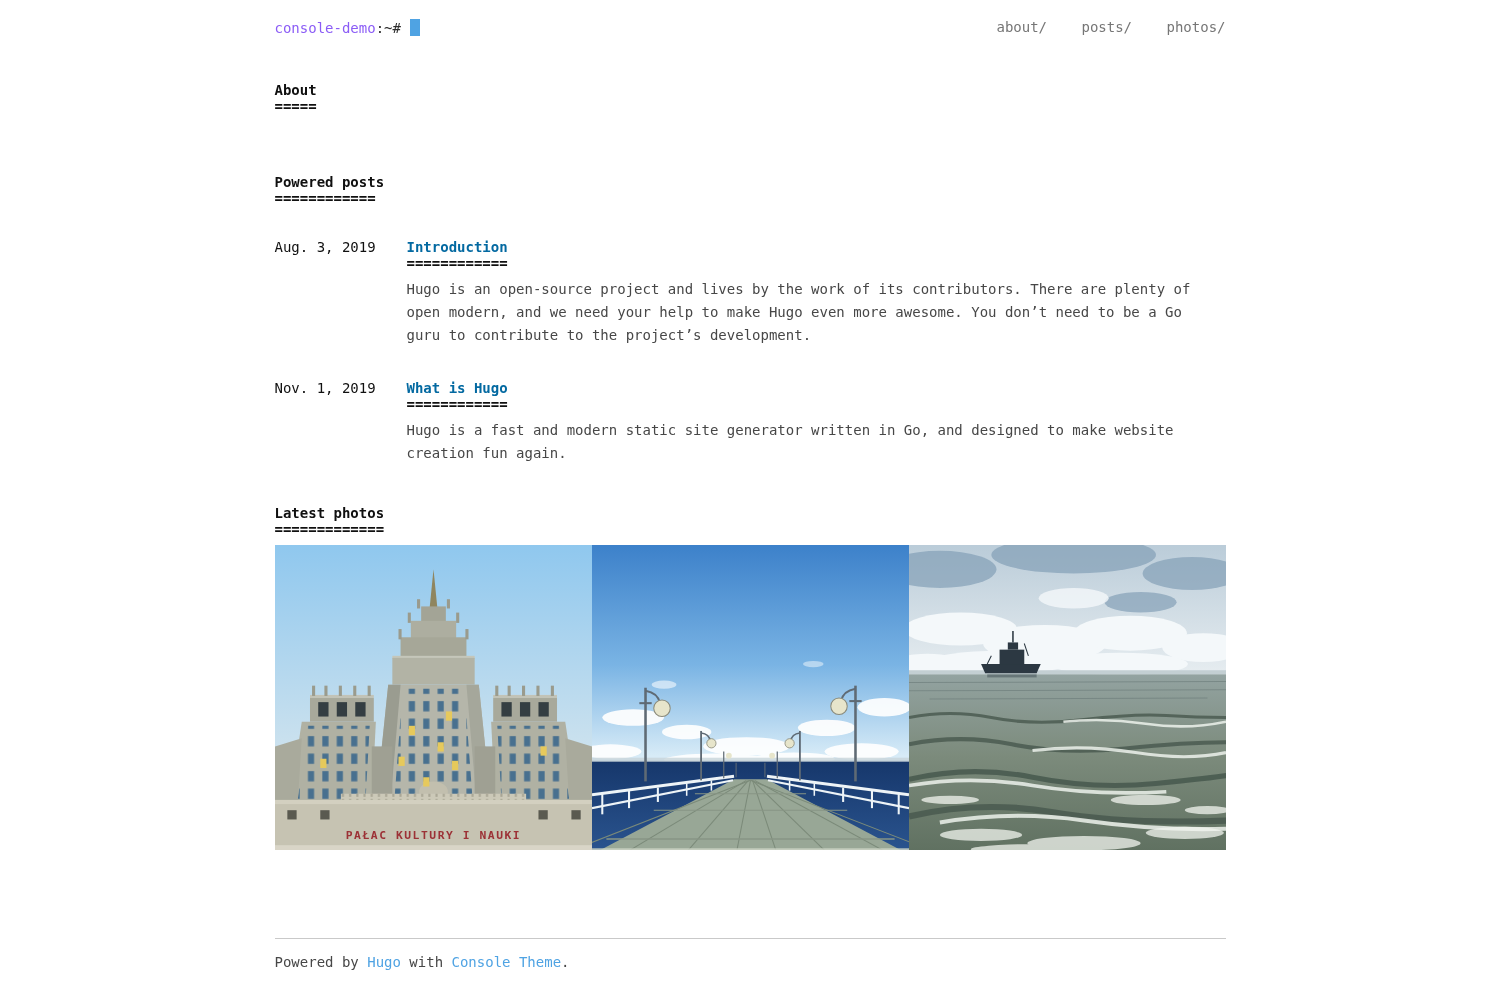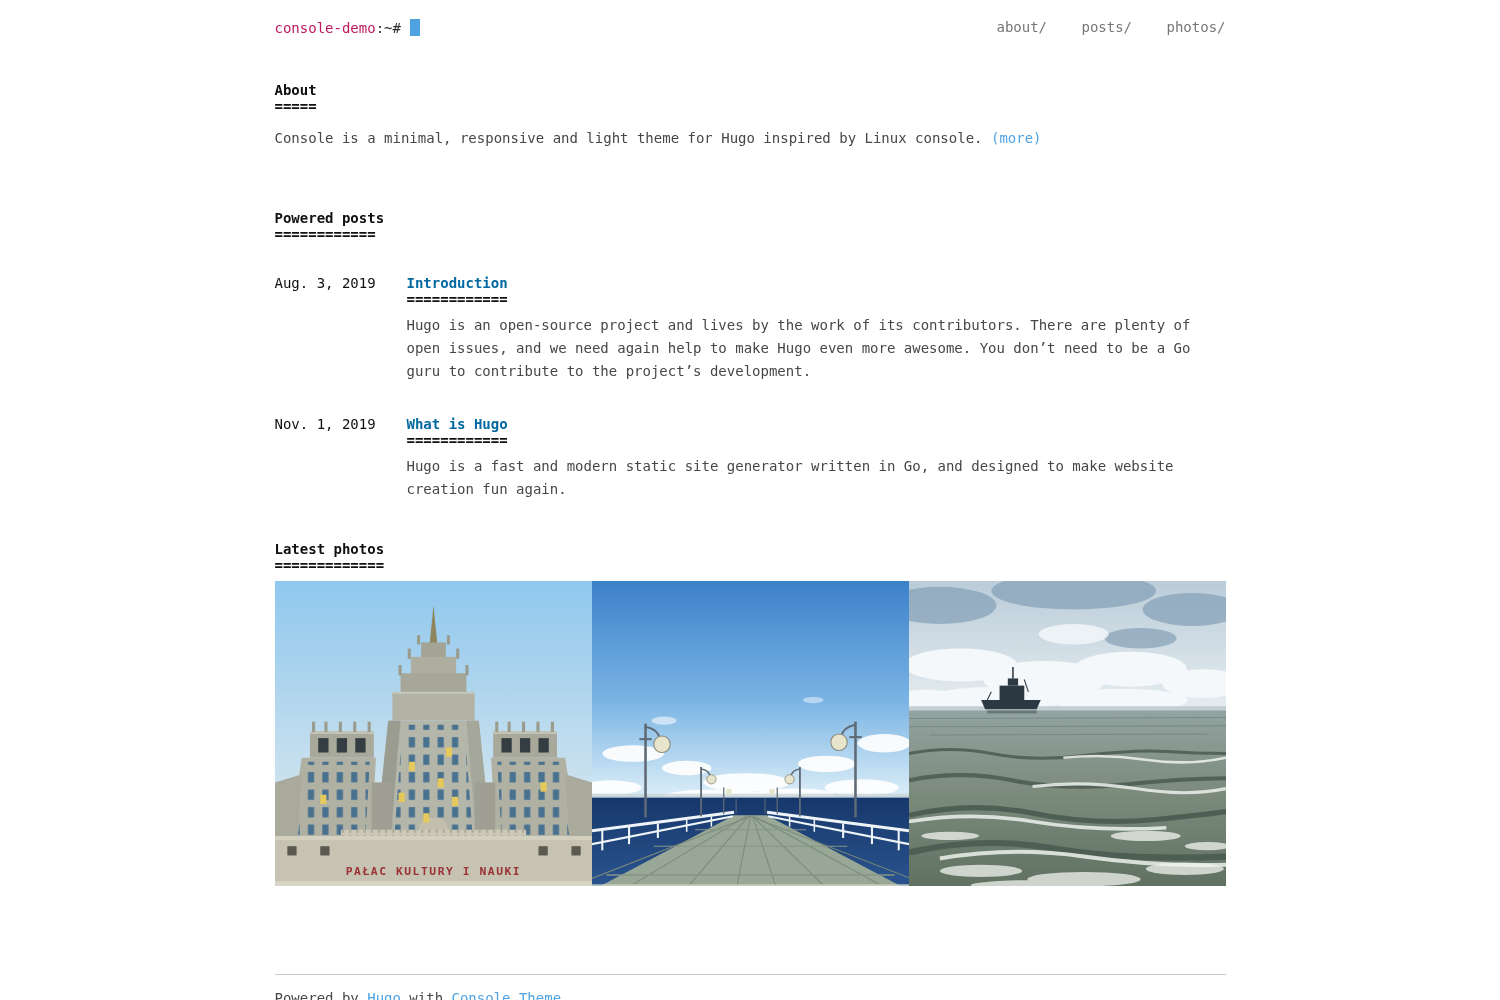--- a/index.html
+++ b/index.html
@@ -18,21 +18,21 @@
   }
 
   
   .site-header {
     display: flex;
     justify-content: space-between;
     align-items: center;
     height: 22px;
   }
   .prompt { white-space: pre; color: #2e2e2e; }
-  .prompt .host { color: #be185d; text-decoration: none; }
+  .prompt .host { color: #8b5cf6; text-decoration: none; }
   .cursor {
     display: inline-block;
     width: 10px;
     height: 17px;
     background: #4fa3e3;
     vertical-align: -3px;
     margin-left: 1px;
   }
   .nav a {
     color: #767676;
@@ -85,32 +85,31 @@
     <div class="prompt"><a href="#" class="host">console-demo</a><span>:~# </span><span class="cursor"></span></div>
     <nav class="nav">
       <a href="#">about/</a>
       <a href="#">posts/</a>
       <a href="#">photos/</a>
     </nav>
   </div>
 
   <section class="about">
     <div class="section-title"><span>About</span><br><span>=====</span></div>
-    <p><span>Console is a minimal, responsive and light theme for Hugo inspired by Linux console. </span><a href="#" class="more">(more)</a></p>
   </section>
 
   <section class="posts-section">
     <div class="section-title"><span>Powered posts</span><br><span>============</span></div>
 
     <div class="post">
       <div class="post-date">Aug. 3, 2019</div>
       <div class="post-body">
         <a href="#" class="post-title">Introduction</a>
         <div class="underline">============</div>
-        <p class="excerpt">Hugo is an open-source project and lives by the work of its contributors. There are plenty of open issues, and we need again help to make Hugo even more awesome. You don’t need to be a Go guru to contribute to the project’s development.</p>
+        <p class="excerpt">Hugo is an open-source project and lives by the work of its contributors. There are plenty of open modern, and we need your help to make Hugo even more awesome. You don’t need to be a Go guru to contribute to the project’s development.</p>
       </div>
     </div>
 
     <div class="post">
       <div class="post-date">Nov. 1, 2019</div>
       <div class="post-body">
         <a href="#" class="post-title">What is Hugo</a>
         <div class="underline">============</div>
         <p class="excerpt">Hugo is a fast and modern static site generator written in Go, and designed to make website creation fun again.</p>
       </div>

